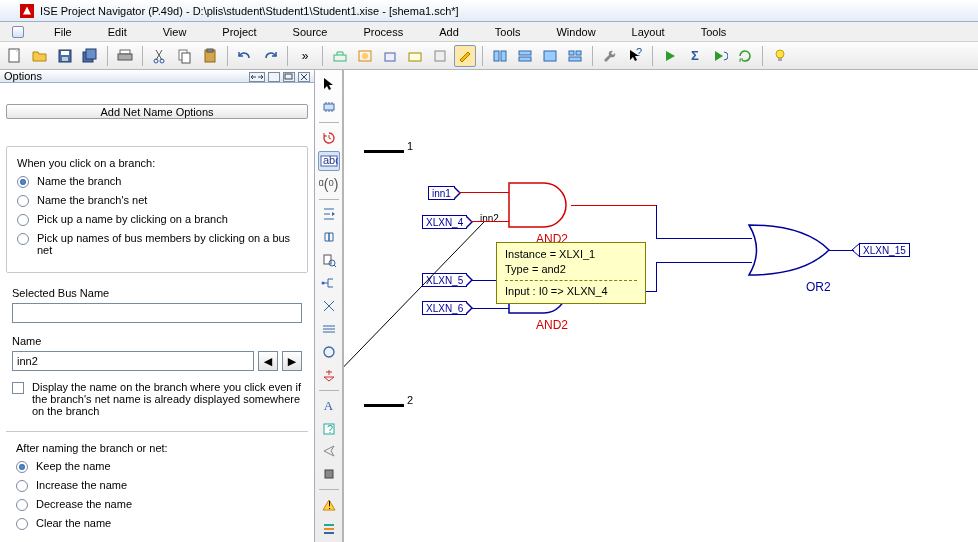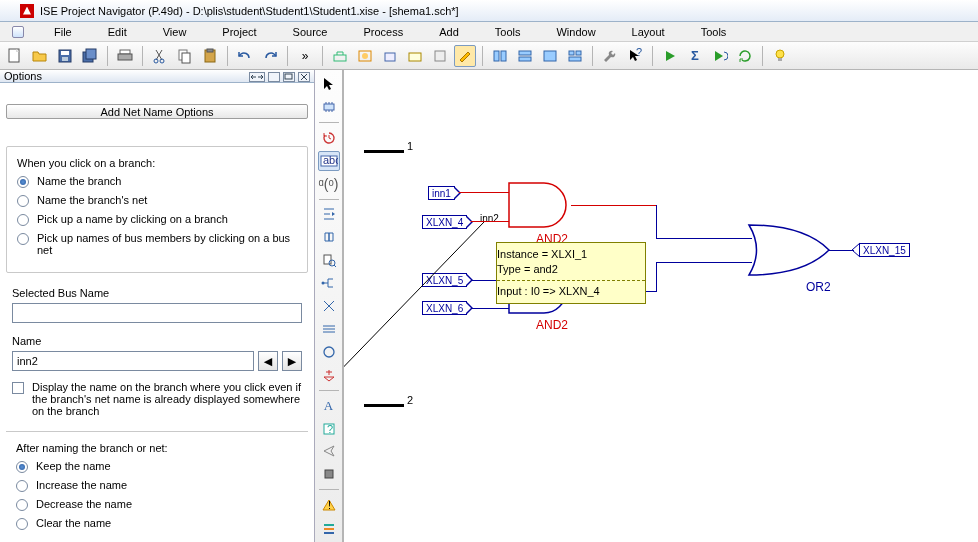--- a/index.html
+++ b/index.html
@@ -41,21 +41,21 @@
 
 .canvas-wrap{flex:1;background:#fff;position:relative;overflow:hidden;border-left:1px solid #b5b5b5;}
 .canvas{position:absolute;inset:0;background-image:radial-gradient(#777 0.6px,transparent 0.6px);background-size:8px 8px;}
 
 .net-tag{position:absolute;border:1px solid #00009c;background:#fff;color:#00009c;font-size:10px;padding:0 3px;display:flex;align-items:center;height:14px;font-weight:normal;}
 .net-tag.arrow::after{content:"";position:absolute;right:-7px;top:-1px;border-top:7px solid transparent;border-bottom:7px solid transparent;border-left:7px solid #00009c;}
 .net-tag.arrow::before{content:"";position:absolute;right:-5px;top:1px;border-top:5px solid transparent;border-bottom:5px solid transparent;border-left:5px solid #fff;z-index:1;}
 .wire{position:absolute;background:#00009c;}
 .wire.red{background:#d40000;}
 .gate-label{position:absolute;color:#d40000;font-size:12px;}
-.tooltip{position:absolute;background:#ffffc8;border:1px solid #808000;padding:4px 0;font-size:11px;line-height:15px;min-width:150px;}
+.tooltip{position:absolute;background:#ffffc8;border:1px solid #808000;padding:4px 8px;font-size:11px;line-height:15px;min-width:150px;}
 .tooltip hr{border:none;border-top:1px dashed #808000;margin:3px 0;}
 .marker{position:absolute;width:40px;height:3px;background:#000;}
 
 
 svg{display:block;}
 </style>
 </head>
 <body>
 
 <div class="titlebar">

